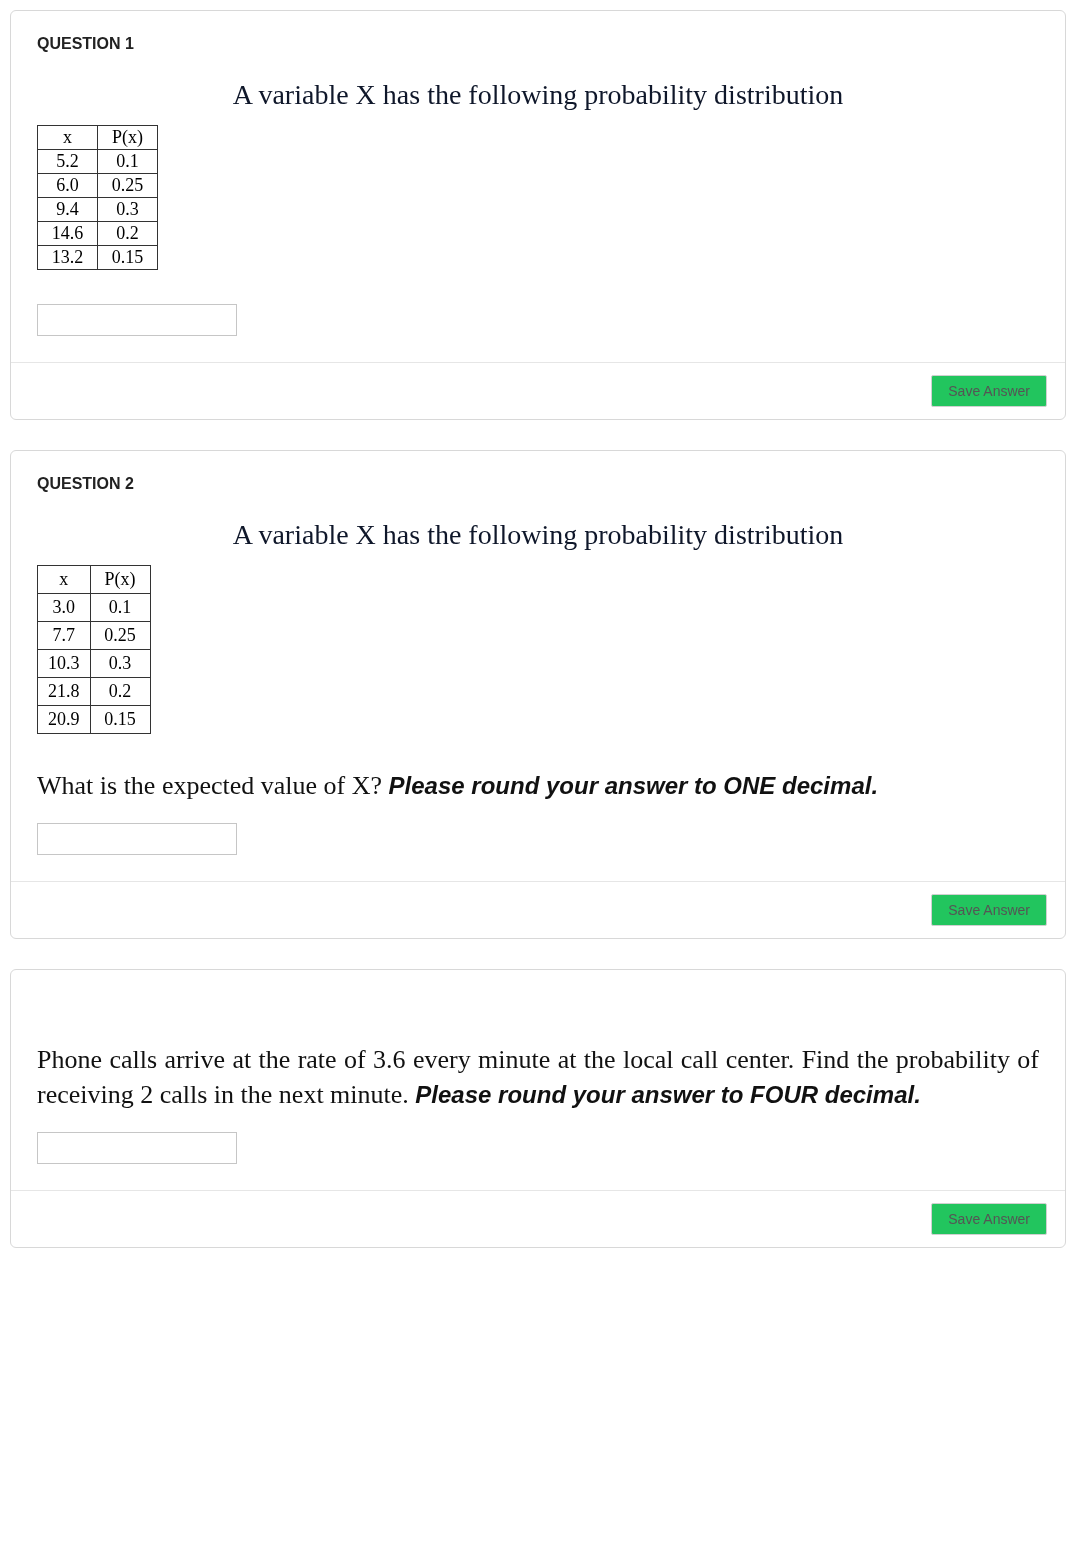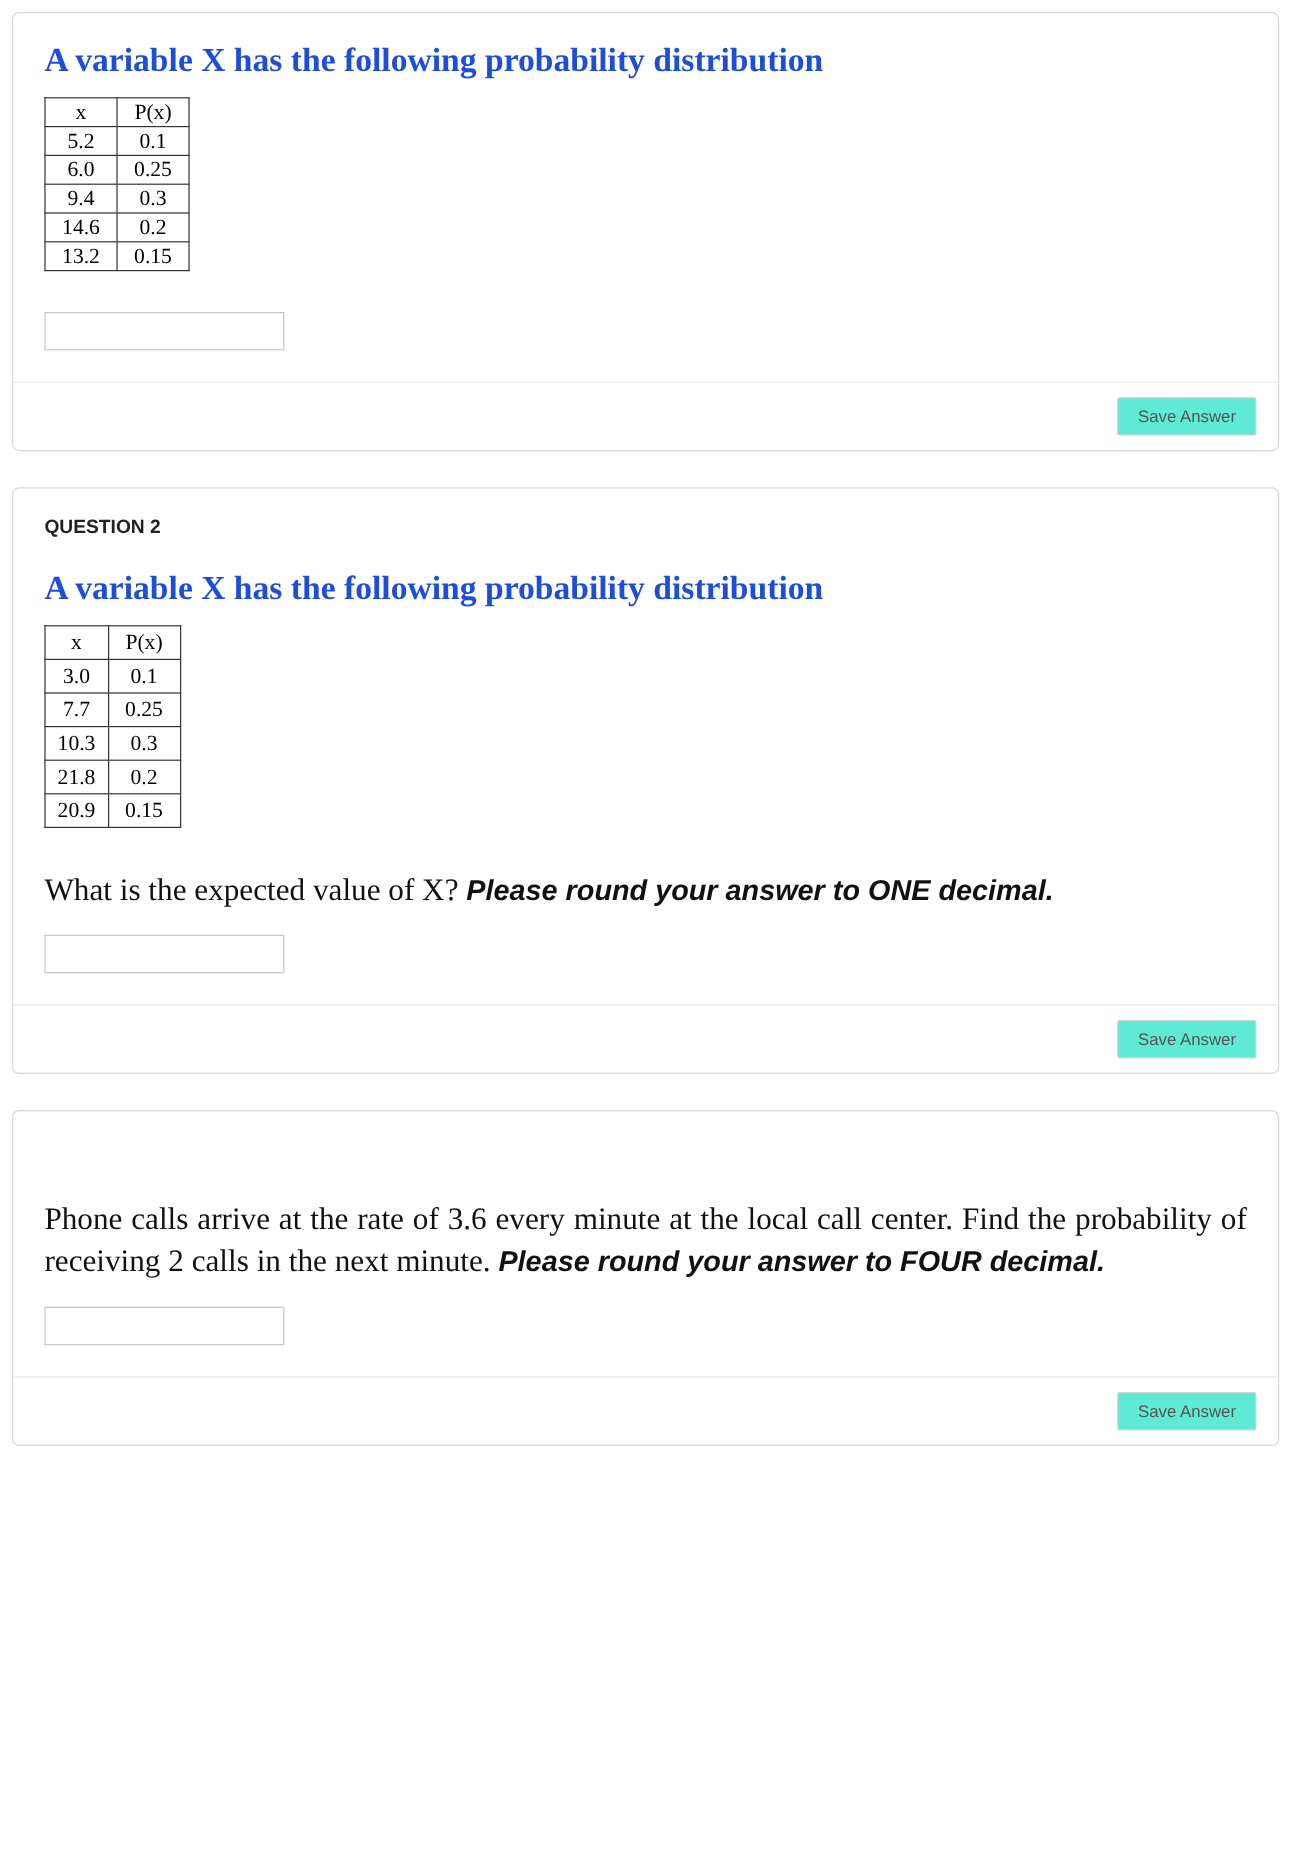--- a/index.html
+++ b/index.html
@@ -25,23 +25,24 @@
     }
     .question-label {
       font-size: 16px;
       font-weight: bold;
       color: #222;
       margin-bottom: 26px;
     }
     .question-title {
       font-family: Georgia, 'Times New Roman', serif;
       font-size: 28px;
-      color: #1d4ed8;
+      color: #0f172a;
       margin-bottom: 14px;
-      font-weight: bold;
+      font-weight: normal;
+      text-align: center;
     }
     .prob-table {
       border-collapse: collapse;
       margin-bottom: 34px;
     }
     .prob-table td, .prob-table th {
       border: 1px solid #333;
       font-family: Georgia, 'Times New Roman', serif;
       font-size: 18px;
       text-align: center;
@@ -83,34 +84,35 @@
       background: #fff;
     }
     .question-footer {
       border-top: 1px solid #e6e6e6;
       padding: 12px 18px;
       display: flex;
       justify-content: flex-end;
       align-items: center;
     }
     .save-btn {
-      background: #5eead4;
+      background: #22c55e;
       border: 1px solid #d0d0d0;
       color: #555;
       font-size: 14px;
       padding: 7px 16px;
       cursor: pointer;
       border-radius: 2px;
     }
   </style>
 </head>
 <body>
 
 <div class="question-card">
   <div class="question-body">
+    <div class="question-label">QUESTION 1</div>
     <div class="question-title">A variable X has the following probability distribution</div>
     <table class="prob-table">
       <tbody>
           <tr>
         <td>x</td>
         <td>P(x)</td>
       </tr>
       <tr>
             <td>5.2</td>
             <td>0.1</td>

